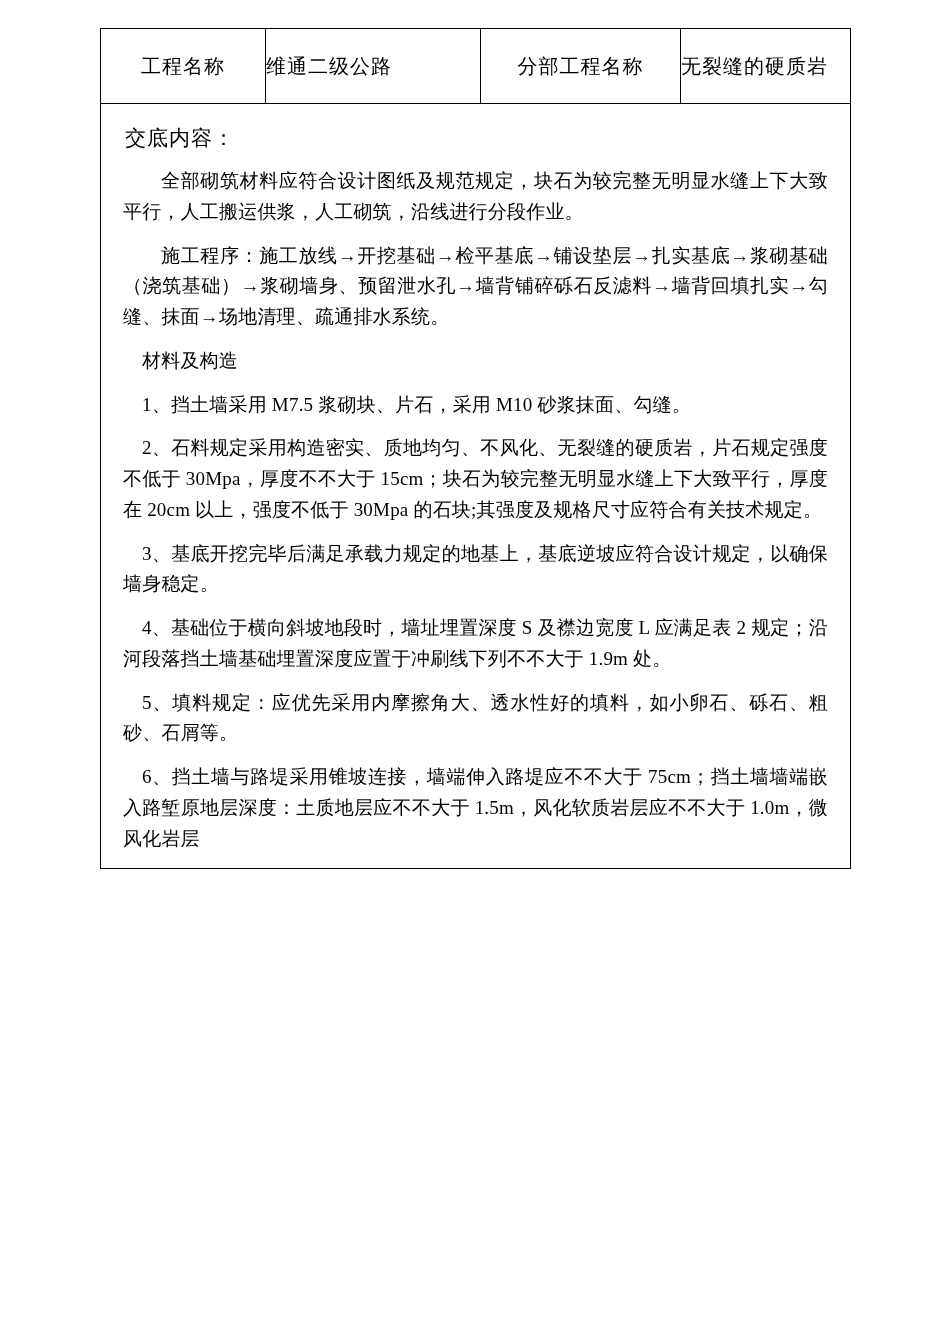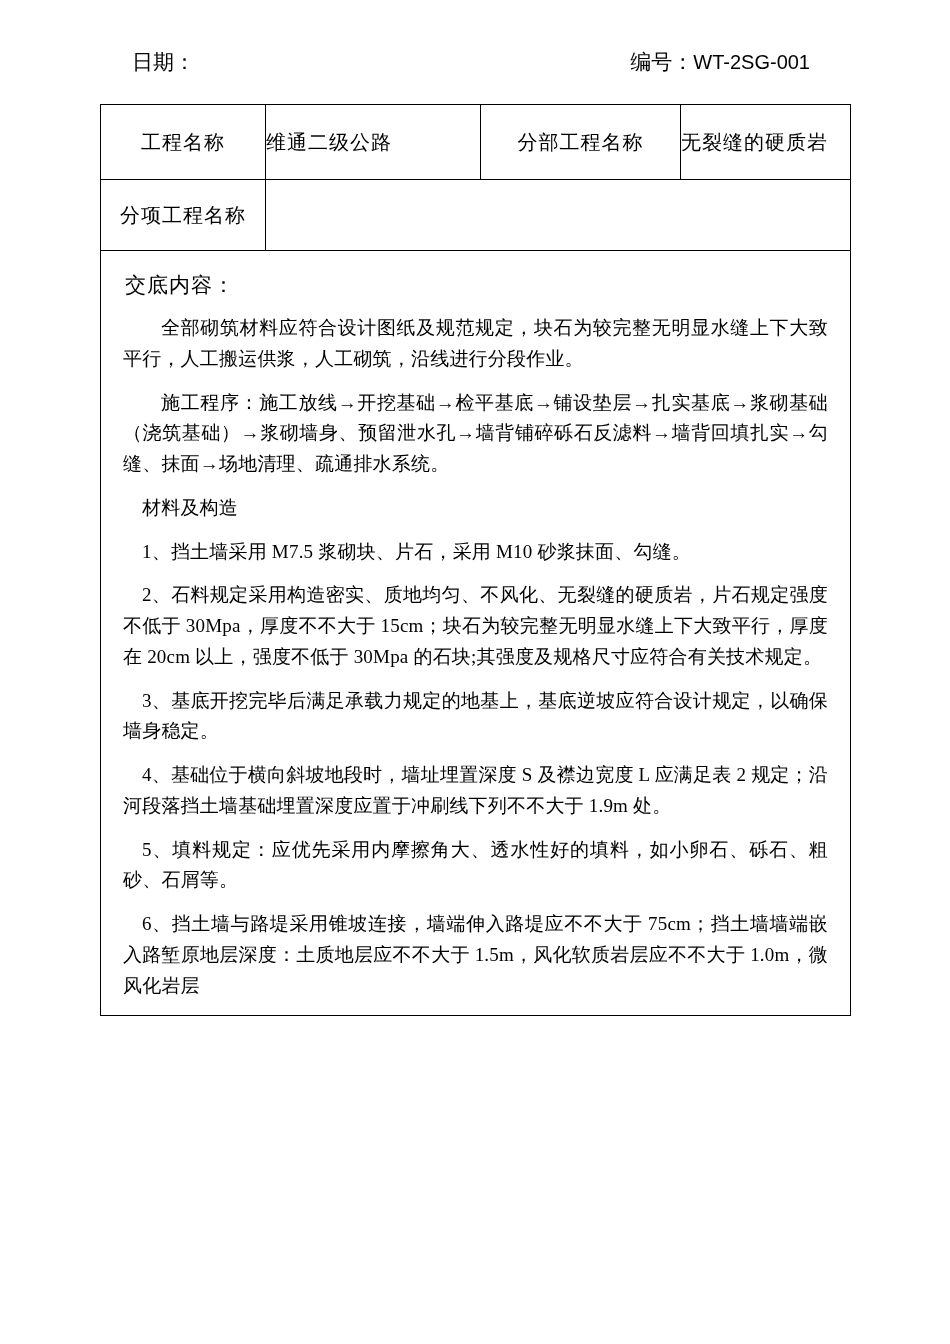--- a/index.html
+++ b/index.html
@@ -97,46 +97,34 @@
   .content-cell p.noindent {
     text-indent: 1em;
   }
 </style>
 </head>
 <body>
 
 <div class="page">
 
 
-  <div class="meta-row">
-    <div class="meta-left">
-      <span>日期：</span><span></span>
-    </div>
-    <div class="meta-right">
-      <span>编号：</span><span class="num">WT-2SG-001</span>
-    </div>
-  </div>
 
   <table class="main">
     <colgroup>
       <col style="width:165px">
       <col style="width:215px">
       <col style="width:200px">
       <col style="width:170px">
     </colgroup>
     <tbody>
       <tr>
         <td class="cell-label">工程名称</td>
         <td class="cell-value">维通二级公路</td>
         <td class="cell-label">分部工程名称</td>
         <td class="cell-value">无裂缝的硬质岩</td>
-      </tr>
-      <tr class="row-sub">
-        <td class="cell-label">分项工程名称</td>
-        <td class="cell-value" colspan="3"></td>
       </tr>
       <tr>
         <td class="content-cell" colspan="4">
           <div class="content-head">交底内容：</div>
           <p>全部砌筑材料应符合设计图纸及规范规定，块石为较完整无明显水缝上下大致平行，人工搬运供浆，人工砌筑，沿线进行分段作业。</p>
           <p>施工程序：施工放线→开挖基础→检平基底→铺设垫层→扎实基底→浆砌基础（浇筑基础）→浆砌墙身、预留泄水孔→墙背铺碎砾石反滤料→墙背回填扎实→勾缝、抹面→场地清理、疏通排水系统。</p>
           <p class="noindent">材料及构造</p>
           <p class="noindent">1、挡土墙采用 M7.5 浆砌块、片石，采用 M10 砂浆抹面、勾缝。</p>
           <p class="noindent">2、石料规定采用构造密实、质地均匀、不风化、无裂缝的硬质岩，片石规定强度不低于 30Mpa，厚度不不大于 15cm；块石为较完整无明显水缝上下大致平行，厚度在 20cm 以上，强度不低于 30Mpa 的石块;其强度及规格尺寸应符合有关技术规定。</p>
           <p class="noindent">3、基底开挖完毕后满足承载力规定的地基上，基底逆坡应符合设计规定，以确保墙身稳定。</p>

